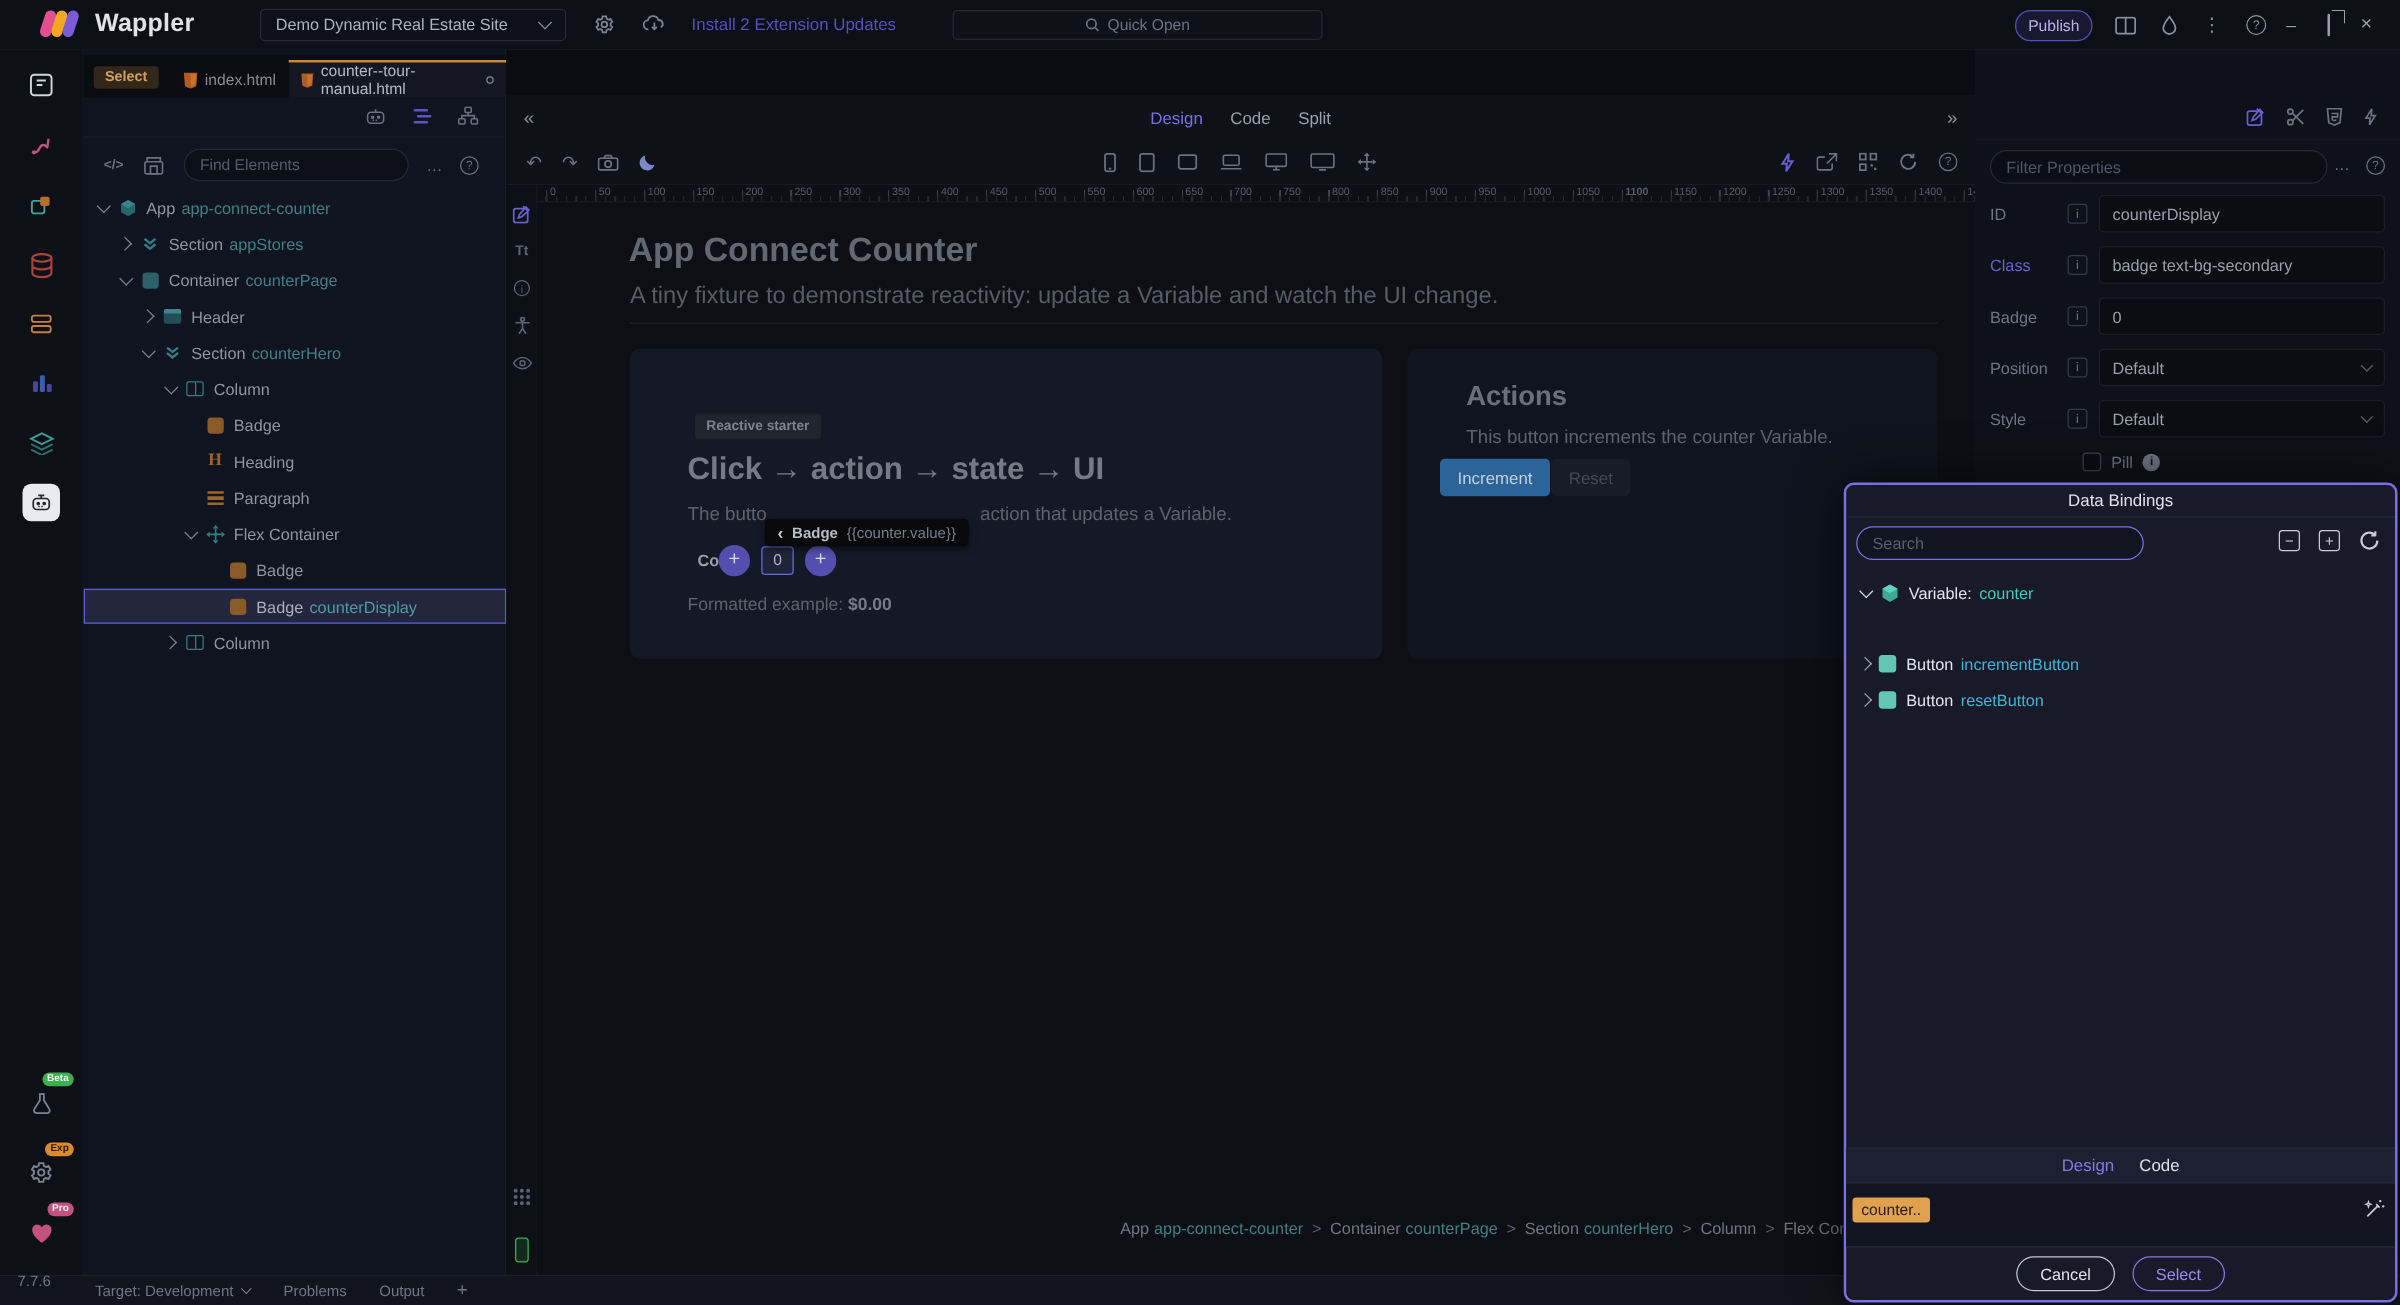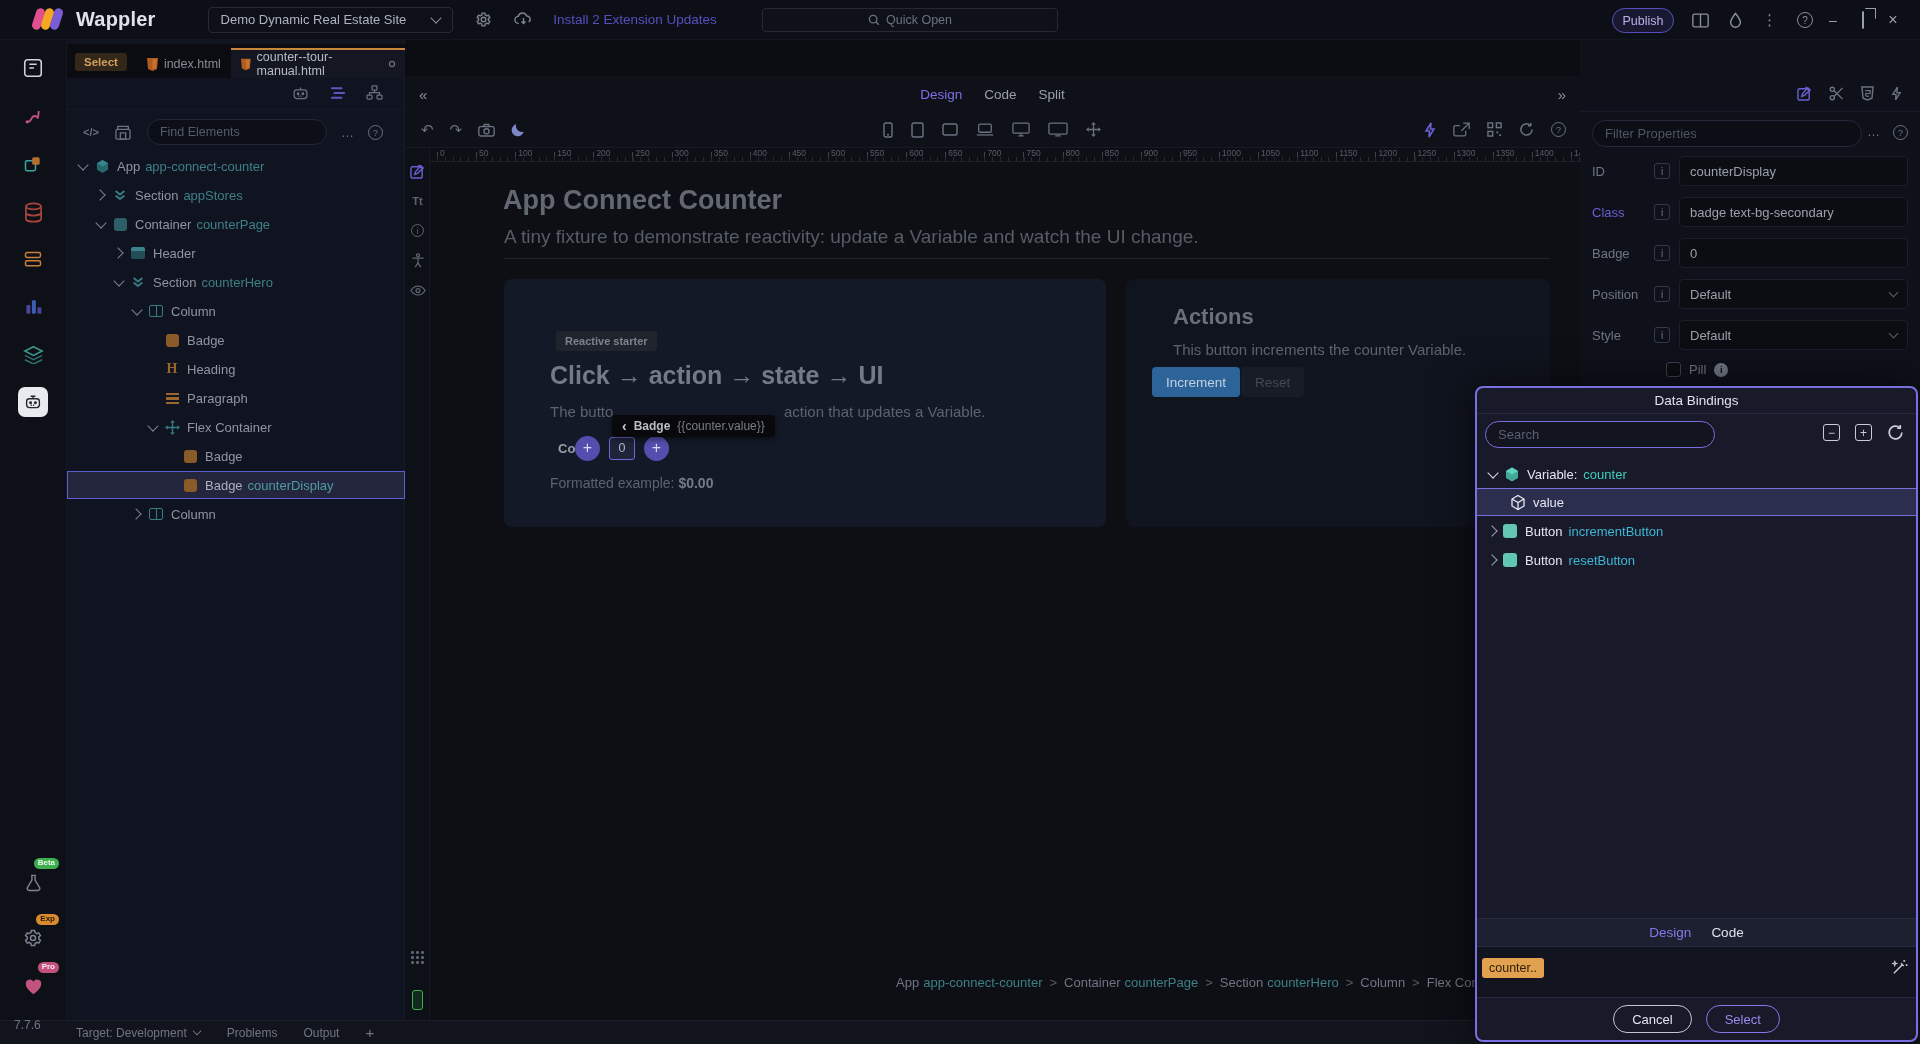--- a/index.html
+++ b/index.html
@@ -595,21 +595,21 @@
         <span class="ruler-label" style="left: 479.2px;">600</span>
         <span class="ruler-label" style="left: 518.3px;">650</span>
         <span class="ruler-label" style="left: 557.4px;">700</span>
         <span class="ruler-label" style="left: 596.5px;">750</span>
         <span class="ruler-label" style="left: 635.6px;">800</span>
         <span class="ruler-label" style="left: 674.7px;">850</span>
         <span class="ruler-label" style="left: 713.8px;">900</span>
         <span class="ruler-label" style="left: 752.9px;">950</span>
         <span class="ruler-label" style="left: 792px;">1000</span>
         <span class="ruler-label" style="left: 831.1px;">1050</span>
-        <span class="ruler-label" style="left: 870.2px;">1100</span>
+        <span class="ruler-label" style="left: 870.2px; font-weight: bold;">1100</span>
         <span class="ruler-label" style="left: 909.3px;">1150</span>
         <span class="ruler-label" style="left: 948.4px;">1200</span>
         <span class="ruler-label" style="left: 987.5px;">1250</span>
         <span class="ruler-label" style="left: 1026.6px;">1300</span>
         <span class="ruler-label" style="left: 1065.7px;">1350</span>
         <span class="ruler-label" style="left: 1104.8px;">1400</span>
         <span class="ruler-label" style="left: 1143.9px;">1450</span>
       </div>
 
     <div id="toolrail">
@@ -798,29 +798,20 @@
       <span class="chv d"></span>
       <span class="ticon">
           <svg width="17" height="17" viewBox="0 0 16 16">
             <path d="M8 1l6 3.5v7L8 15l-6-3.5v-7z" fill="#41a898"></path>
             <path d="M8 1l6 3.5L8 8 2 4.5z" fill="#5fd3c0"></path>
           </svg>
         </span>
       <span>Variable:</span>
       <span class="nm" style="color:#3ecdbb">counter</span>
     </div>
-    <div class="bd-row selected" style="top:100px;padding-left:30px">
-      <span class="ticon">
-          <svg width="17" height="17" viewBox="0 0 16 16" fill="none" stroke="#e8eaf2" stroke-width="1.3">
-            <path d="M8 1l6 3.5v7L8 15l-6-3.5v-7z"></path>
-            <path d="M2 4.5 8 8l6-3.5M8 8v7"></path>
-          </svg>
-        </span>
-      <span>value</span>
-    </div>
     <div class="bd-row" style="top:129px;padding-left:8px">
       <span class="chv r"></span>
       <span class="bd-sq"></span>
       <span>Button</span>
       <span class="nm" style="color:#3fb6d6">incrementButton</span>
     </div>
     <div class="bd-row" style="top:158px;padding-left:8px">
       <span class="chv r"></span>
       <span class="bd-sq"></span>
       <span>Button</span>

